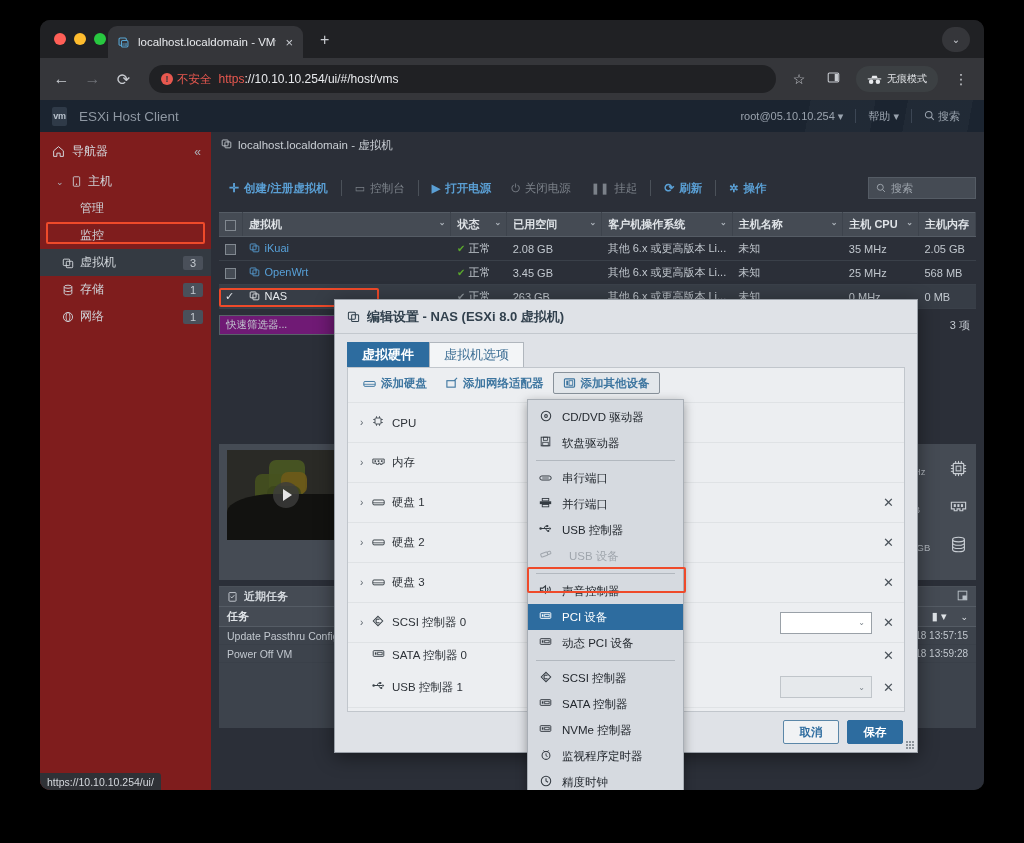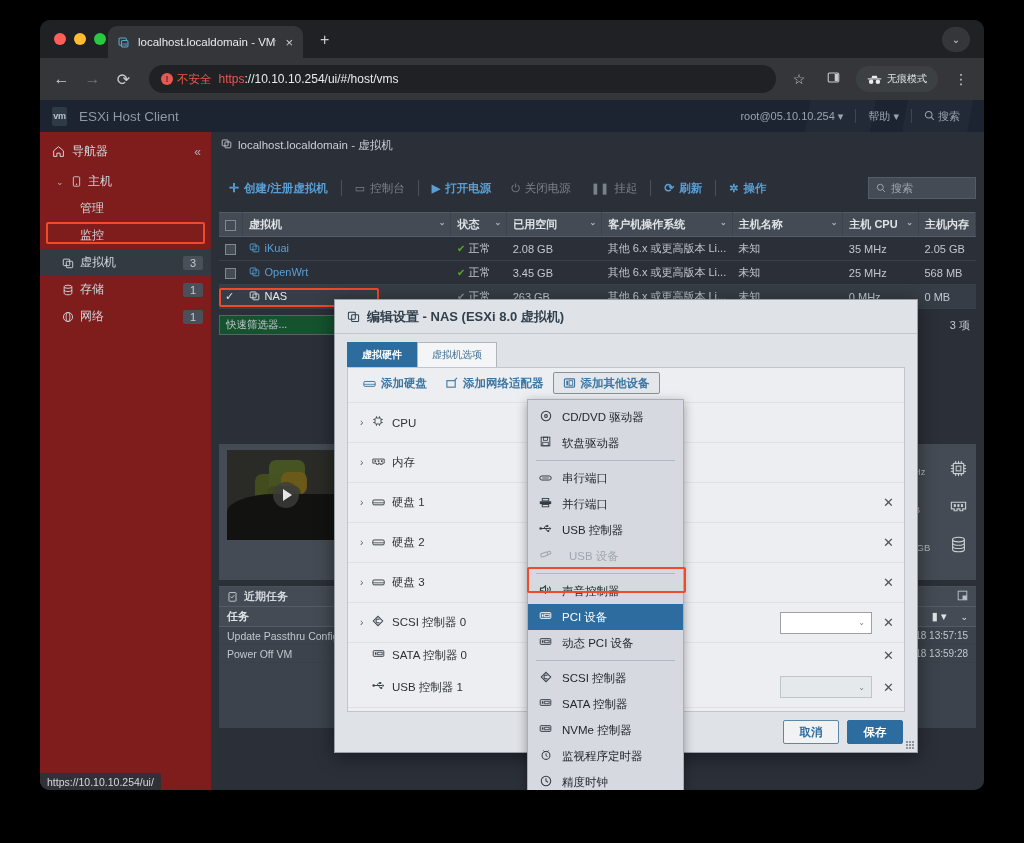--- a/index.html
+++ b/index.html
@@ -170,21 +170,21 @@
   .vmname { color: #57a0d8; display: inline-flex; align-items: center; gap: 5px; }
   .vmname.white { color: #e8ebee; }
   .ok-ico { color: #5aa72c; font-size: 10px; }
   .ok-ico.grey { color: #8b9299; }
   .chk {
     width: 11px; height: 11px; border: 1px solid #818890; background: #454b54;
     display: inline-block; vertical-align: middle;
   }
   .filterbar { display: flex; align-items: center; margin: 6px 8px 0 8px; }
   .filter-sel {
-    width: 180px; height: 20px; background: #14532d; border: 1px solid #5a616a;
+    width: 180px; height: 20px; background: #701a75; border: 1px solid #5a616a;
     color: #c3c9d0; font-size: 10.5px; display: flex; align-items: center; padding: 0 6px;
   }
   .filter-sel .cv { margin-left: auto; font-size: 8px; color: #a8afb6; }
   .count { margin-left: auto; color: #c3c9d0; font-size: 11px; padding-right: 6px; }
 
   
   .preview {
     position: absolute; left: 8px; top: 312px; right: 8px; bottom: 210px;
     background: #454b54;
   }
@@ -243,21 +243,21 @@
     box-shadow: 0 4px 18px rgba(0,0,0,.45);
     display: flex; flex-direction: column;
   }
   .modal-hd {
     height: 34px; display: flex; align-items: center; gap: 7px;
     padding: 0 12px; color: #31404d; font-size: 13px; font-weight: bold;
     border-bottom: 1px solid #c3c8ce;
   }
   .tabs { display: flex; padding: 8px 12px 0 12px; gap: 0; }
   .mtab {
-    height: 25px; padding: 0 14px; font-size: 10px;
+    height: 25px; padding: 0 14px; font-size: 13px;
     display: flex; align-items: center; border: 1px solid #b0b6bd;
     border-bottom: none; color: #3e6f95; background: #f3f5f7;
   }
   .mtab.active { background: #2d6c9f; color: #fff; border-color: #2d6c9f; font-weight: bold; }
   .modal-main {
     flex: 1; margin: 0 12px; background: #eceef1; border: 1px solid #c1c6cc;
     position: relative; overflow: hidden;
   }
   .addbar {
     height: 30px; display: flex; align-items: center; gap: 0; padding: 4px 6px;

